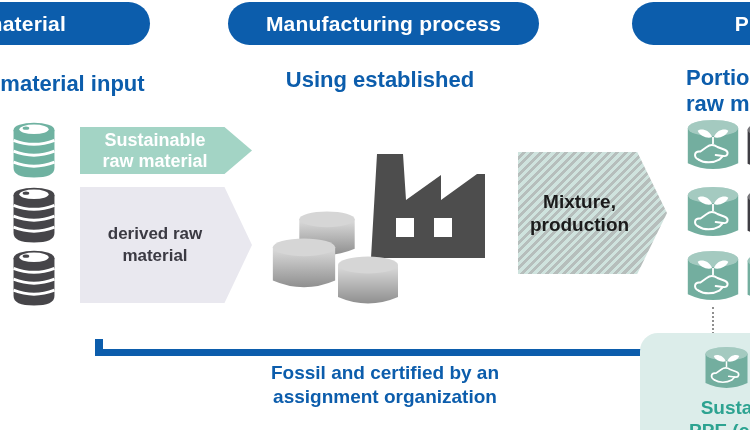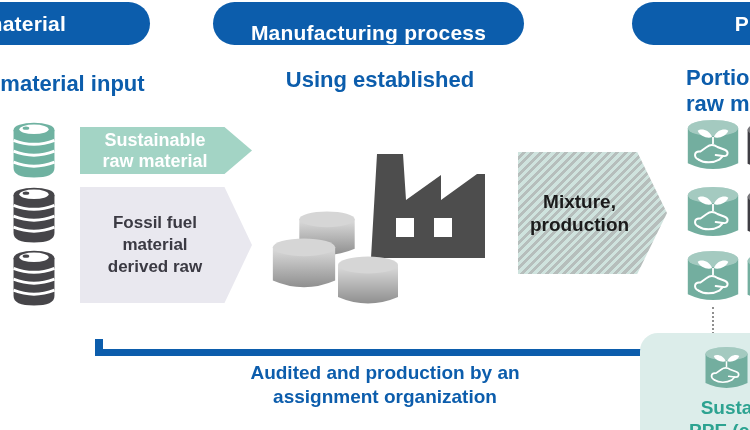--- a/index.html
+++ b/index.html
@@ -99,21 +99,21 @@
       <rect x="63" y="64" width="18" height="19" fill="#fff"></rect>
     </symbol>
   </defs>
 </svg>
 
 <div class="stage">
 
   <div class="pill abs" style="left:-150px;top:2px;width:300px;">
     <span>Raw material</span>
   </div>
-  <div class="pill abs" style="left:213px;top:2px;width:311px;align-items:flex-end;">
+  <div class="pill abs" style="left:228px;top:2px;width:311px;">
     <span>Manufacturing process</span>
   </div>
   <div class="pill abs" style="left:632px;top:2px;width:286px;">
     <span>Product</span>
   </div>
 
   <div class="heading nowrap abs" style="left:-51px;top:71px;">Raw material input</div>
 
   <div class="heading center-text abs" style="left:240px;top:67px;width:280px;">
     <div>Using established</div>
@@ -132,23 +132,22 @@
     </svg>
   <svg class="abs icon-dark" style="left:12px;top:250px;" width="44" height="57">
       <use href="#sym-drum"></use>
     </svg>
 
   <div class="chevron arrow-sustainable abs" style="left:80px;top:127px;width:172px;height:47px;">
     <div>Sustainable</div>
     <div>raw material</div>
   </div>
   <div class="chevron arrow-fossil abs" style="left:80px;top:187px;width:172px;height:116px;">
-    <div>Fossil fuel</div>
+    <div>derived raw</div>
     <div>material</div>
-    <div>derived raw</div>
   </div>
 
   <svg class="abs icon-factory" style="left:371px;top:154px;" width="115" height="104">
       <use href="#sym-factory"></use>
     </svg>
   <svg class="abs" style="left:296px;top:211px;" width="62" height="48">
       <use href="#sym-tank"></use>
     </svg>
   <svg class="abs" style="left:270px;top:238px;" width="68" height="54">
       <use href="#sym-tank"></use>
@@ -180,21 +179,21 @@
   <svg class="abs icon-eco" style="left:745px;top:252px;" width="54" height="54">
       <use href="#sym-cyl"></use>
     </svg>
 
   <div class="dotted-line abs" style="left:712px;top:307px;height:27px;"></div>
 
   <div class="bracket-bar abs" style="left:95px;top:349px;width:558px;height:7px;"></div>
   <div class="bracket-bar abs" style="left:95px;top:339px;width:8px;height:17px;"></div>
   <div class="bracket-bar abs" style="left:645px;top:339px;width:8px;height:17px;"></div>
   <div class="audit abs" style="left:185px;top:361px;width:400px;">
-    <div>Audited and production by an</div>
+    <div>Fossil and certified by an</div>
     <div>assignment organization</div>
   </div>
 
   <div class="product-box abs" style="left:640px;top:333px;width:228px;height:120px;">
     <svg class="icon-eco" style="margin-top:13px;margin-right:55px;" width="45" height="47">
         <use href="#sym-eco-drum"></use>
       </svg>
     <div class="product-box-text">
       <div>Sustainable</div>
       <div>PPE (certified)</div>

